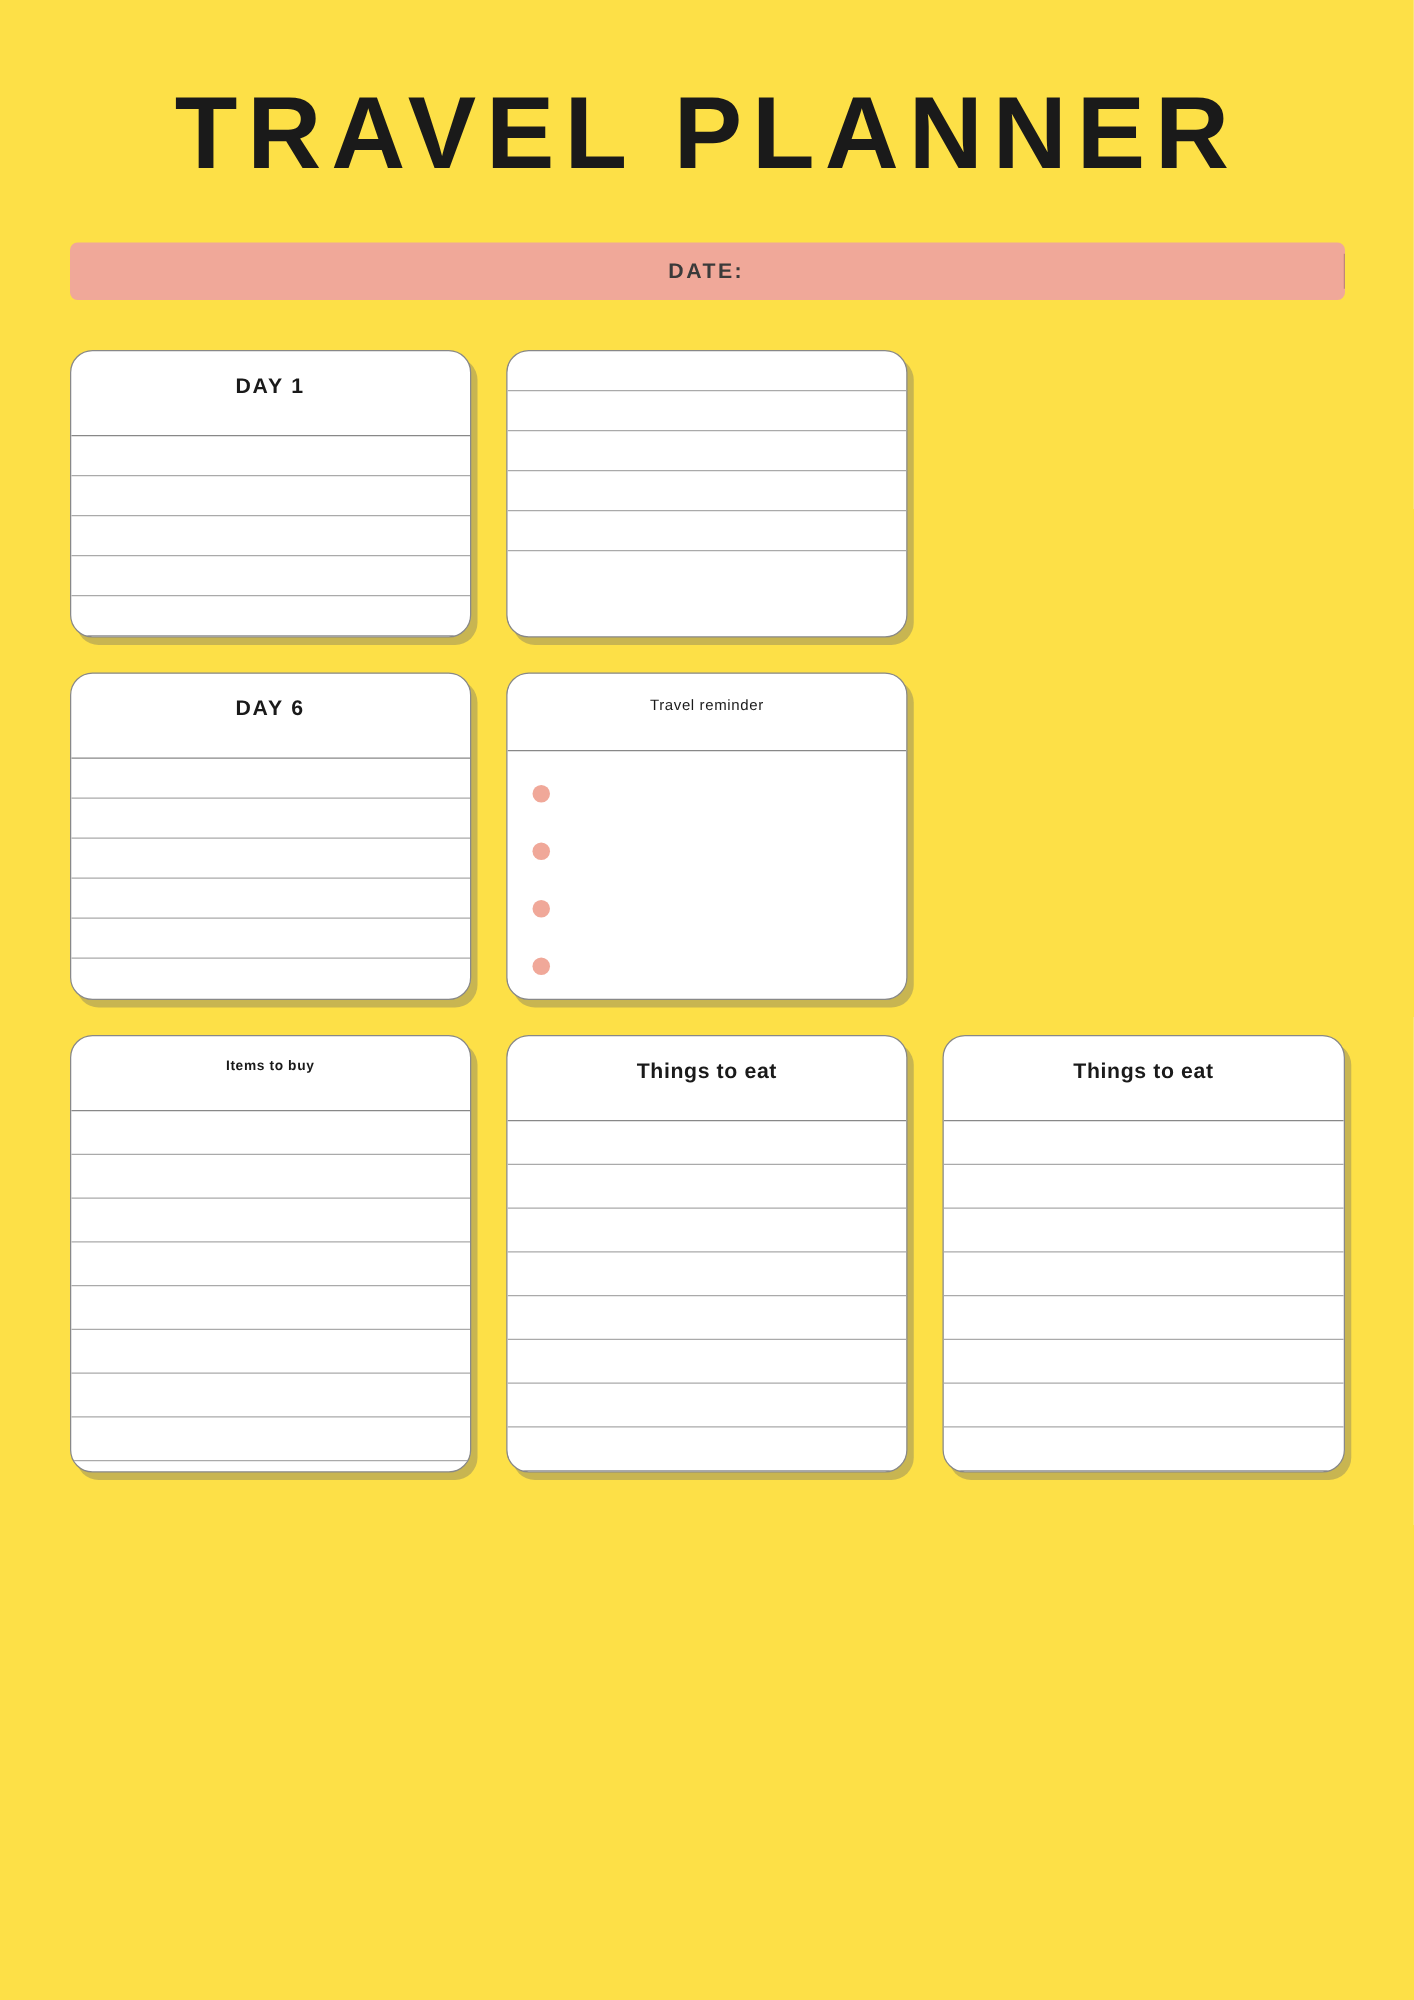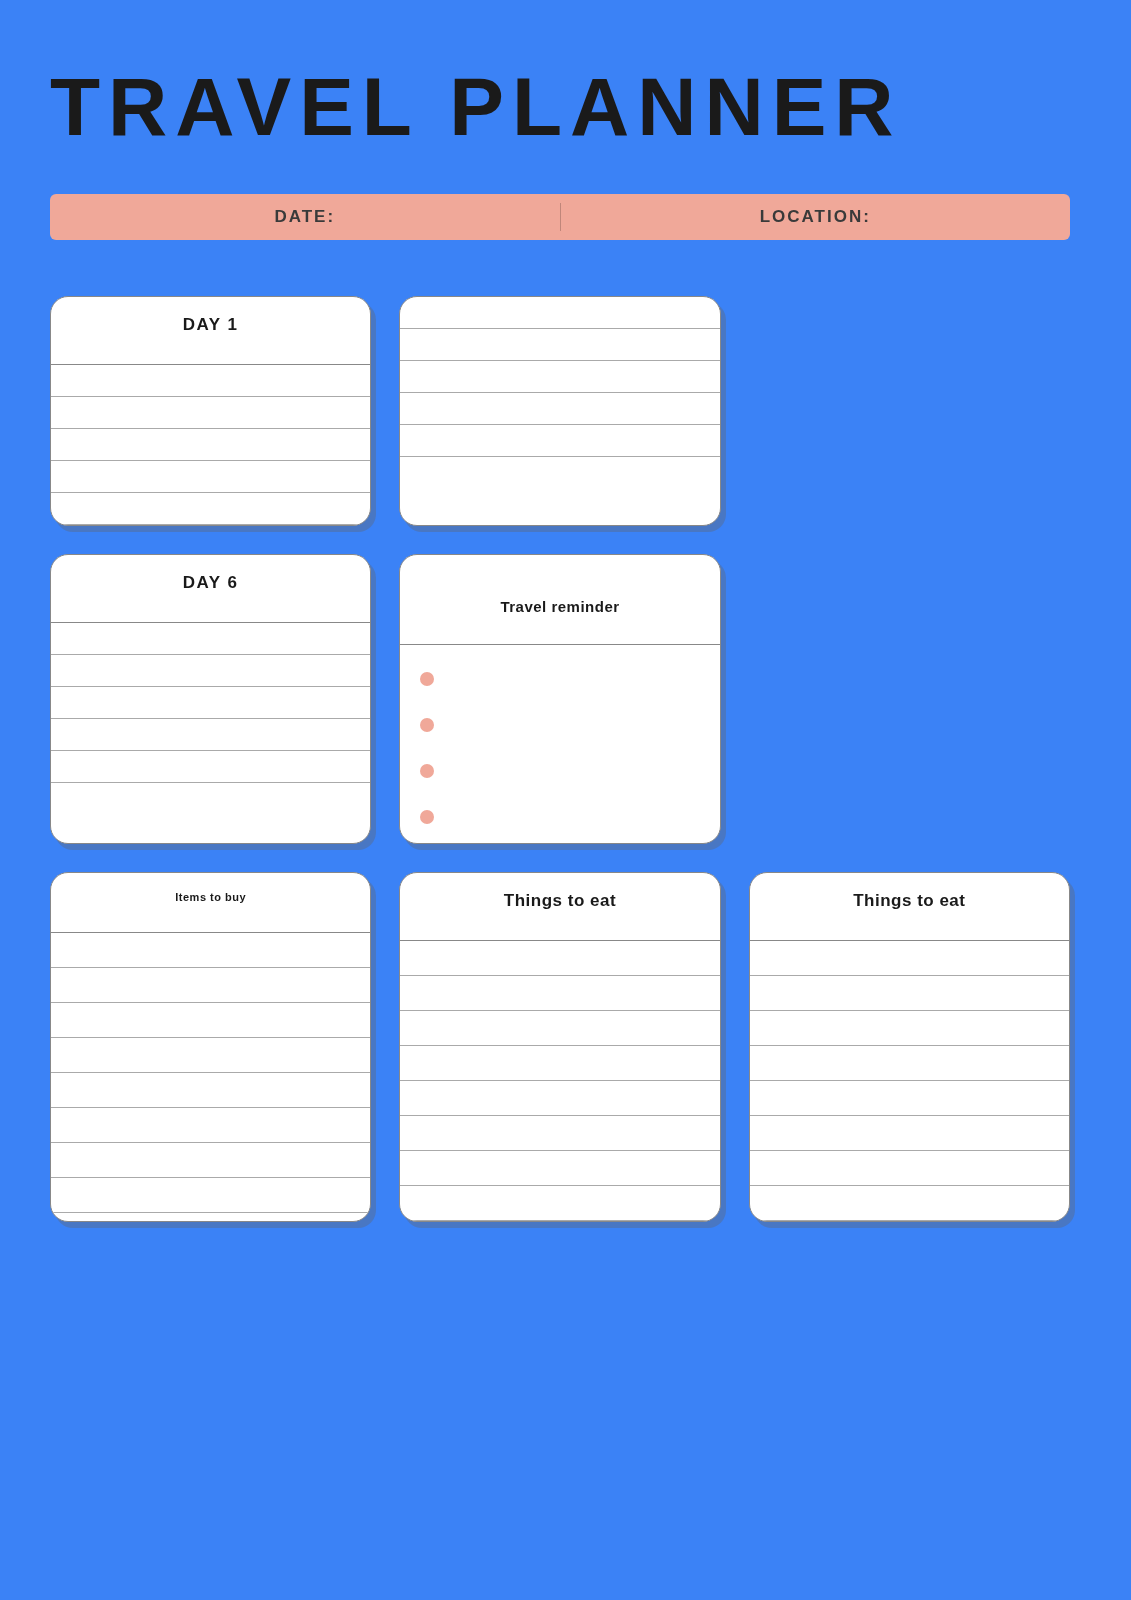--- a/index.html
+++ b/index.html
@@ -13,46 +13,46 @@
       display: flex;
       justify-content: center;
       align-items: flex-start;
       min-height: 100vh;
       font-family: 'Arial', sans-serif;
     }
 
     .page {
       width: 1131px;
       min-height: 1600px;
-      background-color: #3b82f6;
+      background-color: #fde047;
       padding: 60px 50px 60px 50px;
       display: flex;
       flex-direction: column;
-      align-items: flex-start;
+      align-items: center;
     }
 
     .title {
       font-size: 82px;
       font-weight: 900;
       letter-spacing: 8px;
       color: #1a1a1a;
       margin-bottom: 40px;
       font-family: 'Arial Black', 'Arial', sans-serif;
       text-align: center;
     }
 
     .header-bar {
       background-color: #f0a899;
       width: 100%;
       max-width: 1020px;
       height: 46px;
       border-radius: 6px;
       display: flex;
       align-items: center;
-      margin-bottom: 56px;
+      margin-bottom: 40px;
     }
 
     .header-bar .field {
       display: flex;
       align-items: center;
       flex: 1;
       justify-content: center;
       font-size: 17px;
       font-weight: 600;
       letter-spacing: 2px;
@@ -159,23 +159,20 @@
 
 <div class="page">
 
   <h1 class="title">TRAVEL  PLANNER</h1>
 
   <div class="header-bar">
     <div class="field">
       <span>DATE:</span>
     </div>
     <div class="divider"></div>
-    <div class="field">
-      <span>LOCATION:</span>
-    </div>
   </div>
 
   <div class="grid" style="margin-bottom: 28px;">
 
     <div class="card day-card">
       <div class="card-header">
         <span>DAY 1</span>
       </div>
       <div class="card-body">
         <div class="line"></div>
@@ -211,21 +208,21 @@
         <div class="line"></div>
         <div class="line"></div>
         <div class="line"></div>
         <div class="line"></div>
         <div class="line" style="border-bottom:none; flex:1;"></div>
       </div>
     </div>
 
 
     <div class="card">
-      <div class="card-header" style="font-weight:700; font-size:15px; letter-spacing:0.5px;margin-top:25px;">
+      <div class="card-header" style="font-weight:400; font-size:12px; letter-spacing:0.5px;">
         <span>Travel reminder</span>
       </div>
       <div class="card-body reminder-body">
         <div class="reminder-item">
           <span class="dot"></span>
           <div class="reminder-line"></div>
         </div>
         <div class="reminder-item">
           <span class="dot"></span>
           <div class="reminder-line"></div>

